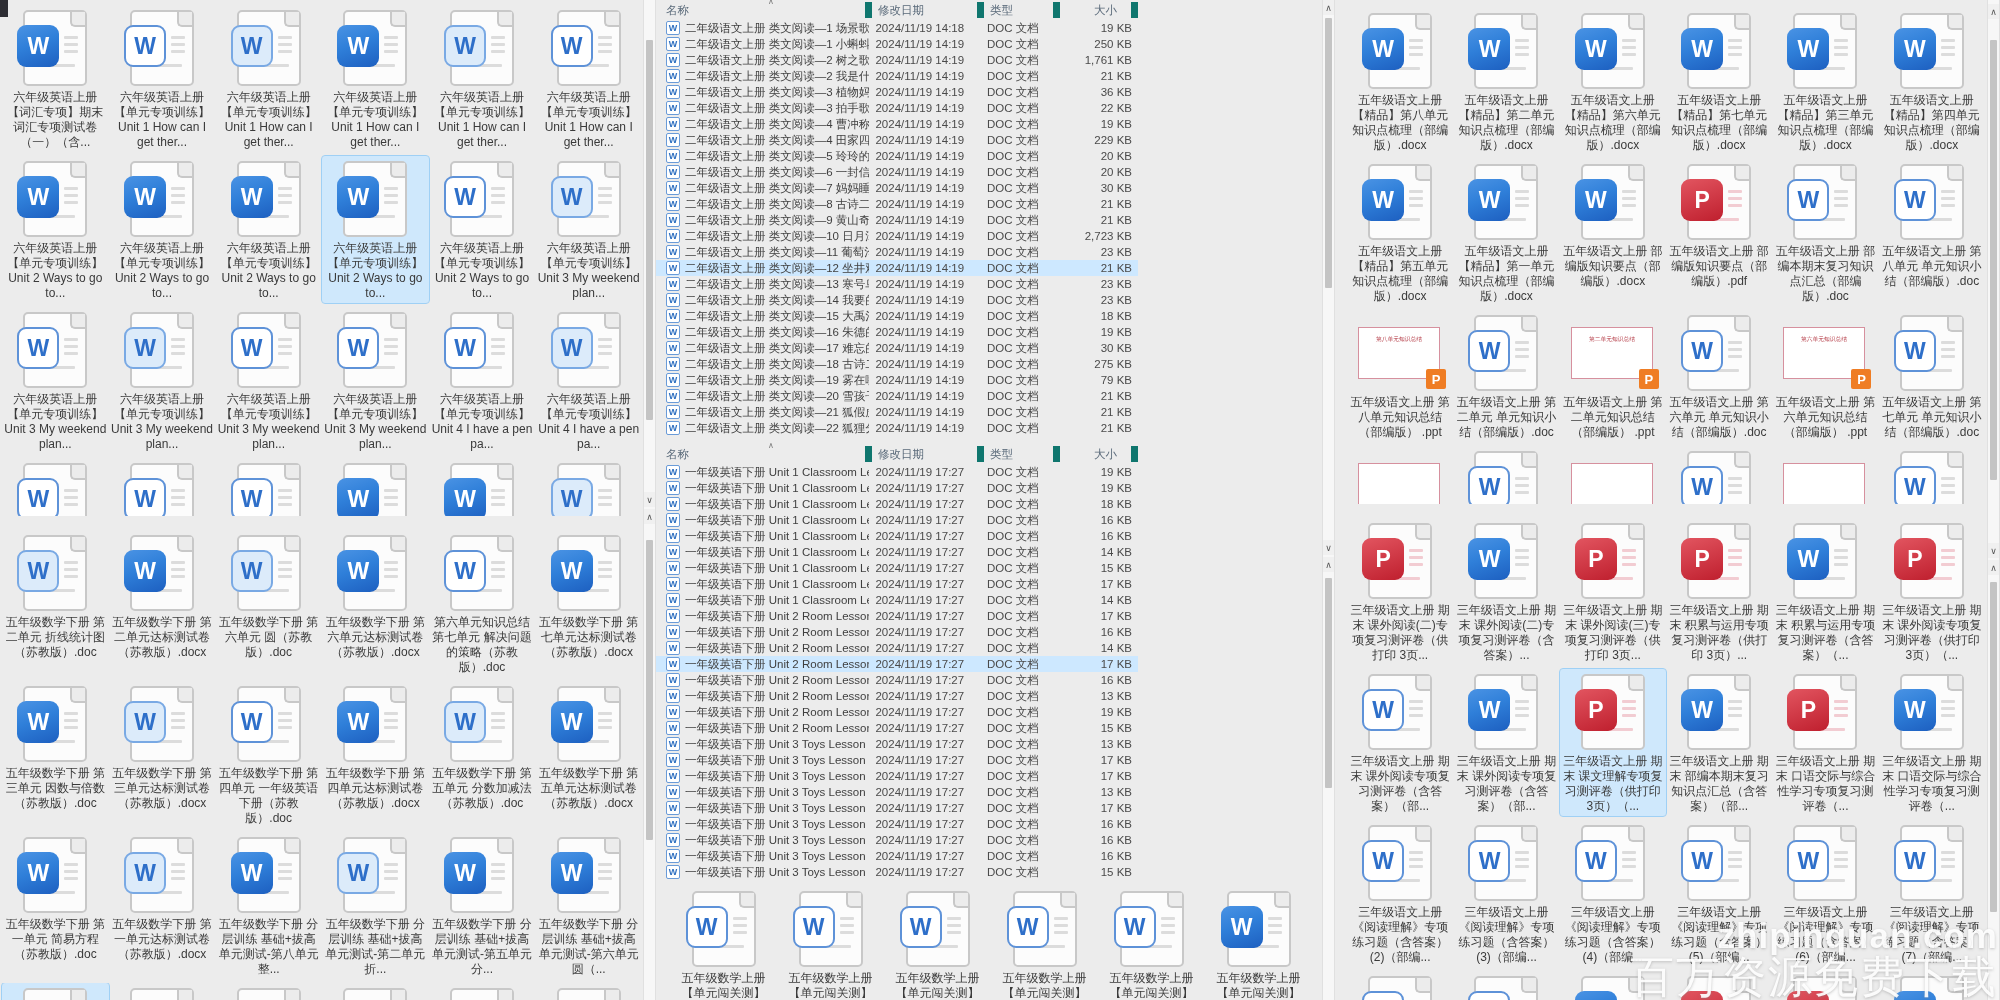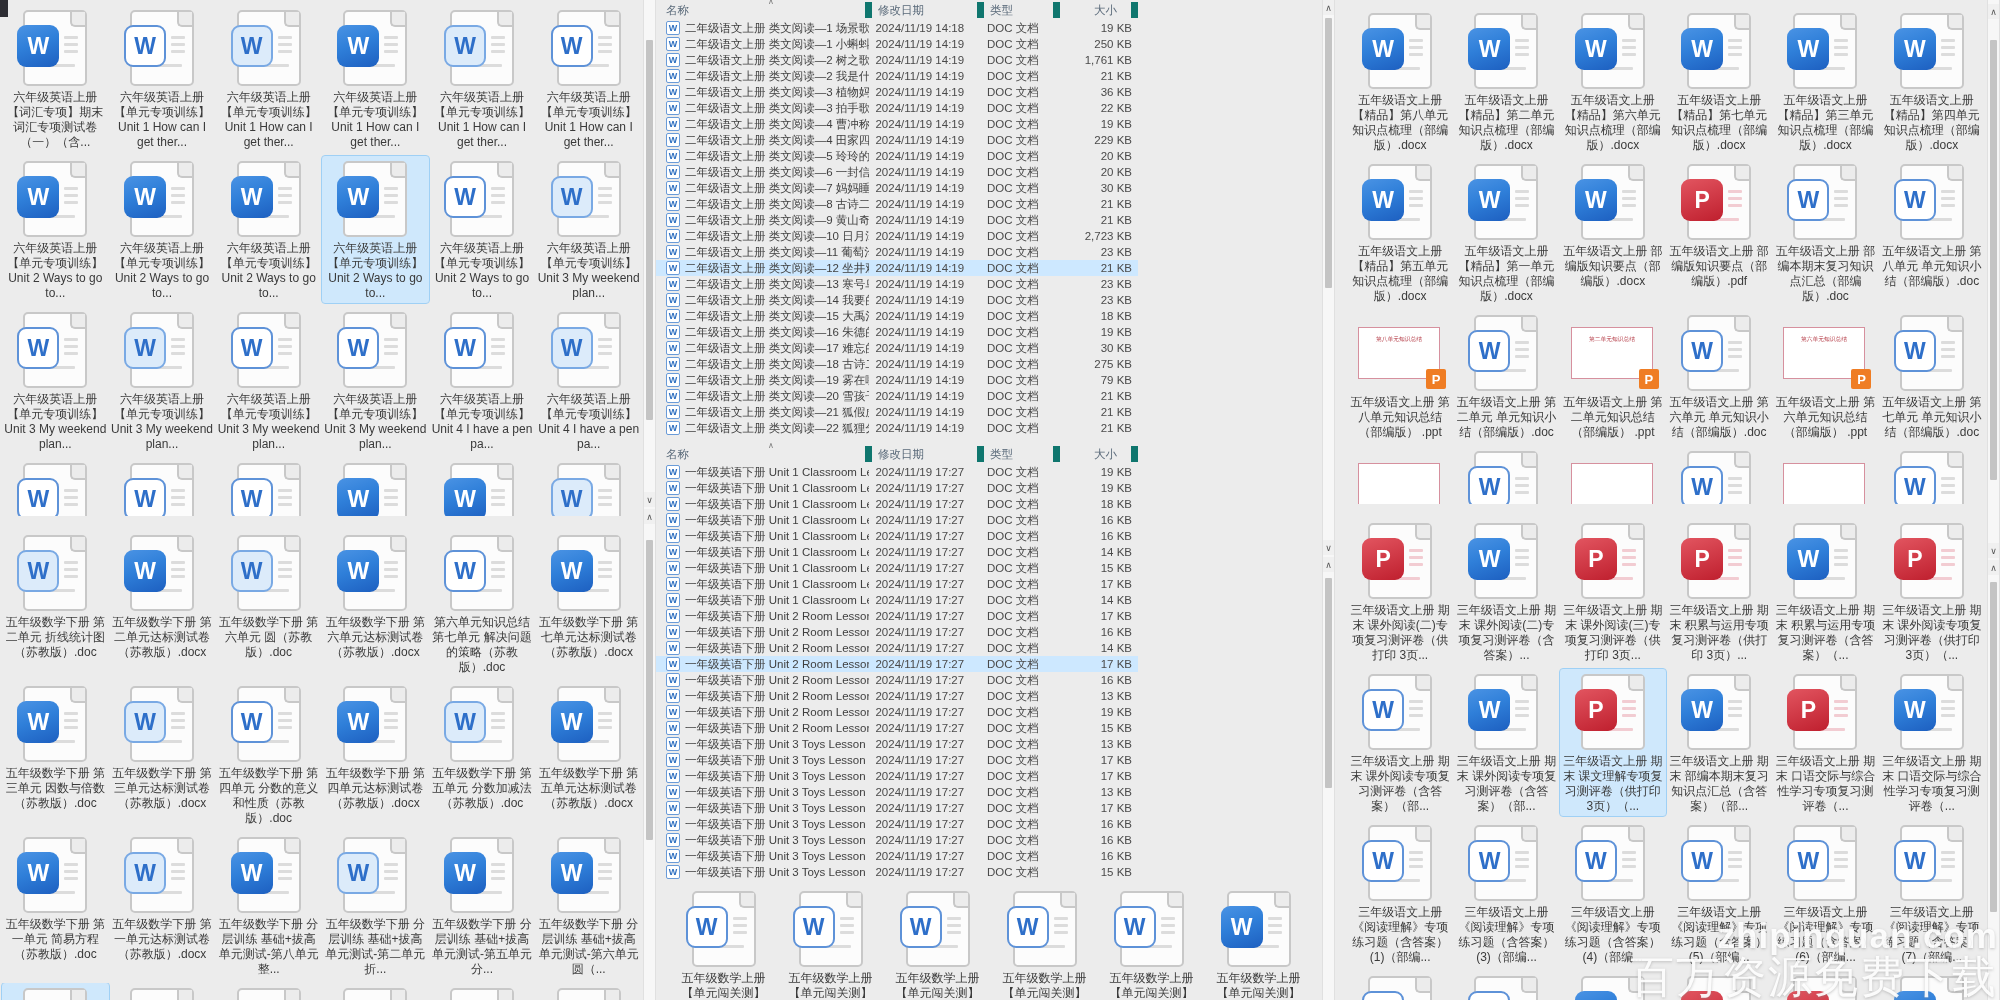--- a/index.html
+++ b/index.html
@@ -562,21 +562,21 @@
             <div class="fold"></div>
             <div class="lines">
               <i></i>
               <i></i>
               <i></i>
               <i></i>
             </div>
           </div>
           <div class="block">W</div>
         </div>
-        <div class="label">五年级数学下册 第四单元 分数的意义和性质（苏教版）.doc</div>
+        <div class="label">五年级数学下册 第四单元 一年级英语下册（苏教版）.doc</div>
       </div>
       <div class="tile">
         <div class="icon w1">
           <div class="page">
             <div class="fold"></div>
             <div class="lines">
               <i></i>
               <i></i>
               <i></i>
               <i></i>
@@ -1875,21 +1875,21 @@
             <div class="fold"></div>
             <div class="lines">
               <i></i>
               <i></i>
               <i></i>
               <i></i>
             </div>
           </div>
           <div class="block">W</div>
         </div>
-        <div class="label">三年级语文上册《阅读理解》专项练习题（含答案）(1)（部编...</div>
+        <div class="label">三年级语文上册《阅读理解》专项练习题（含答案）(2)（部编...</div>
       </div>
       <div class="tile">
         <div class="icon w3">
           <div class="page">
             <div class="fold"></div>
             <div class="lines">
               <i></i>
               <i></i>
               <i></i>
               <i></i>

